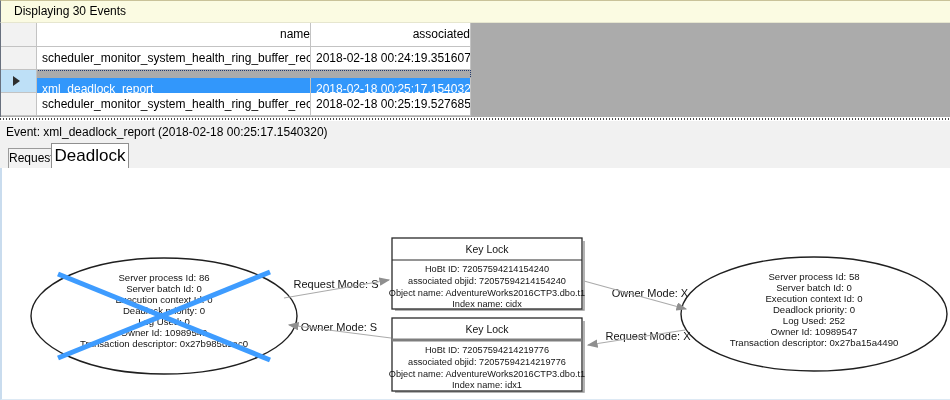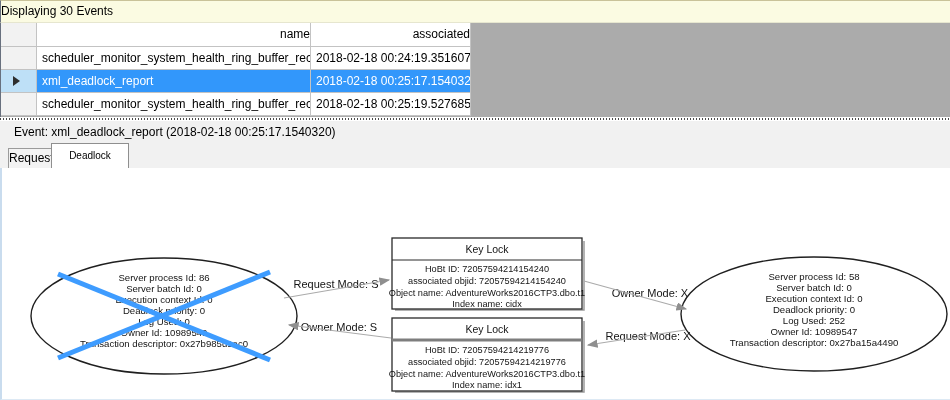--- a/index.html
+++ b/index.html
@@ -4,70 +4,70 @@
 <style>
   * { margin:0; padding:0; box-sizing:border-box; }
   html,body { width:950px; height:400px; overflow:hidden; background:#fff; }
   body { font-family:"Liberation Sans", sans-serif; color:#000; }
   .app { position:relative; width:950px; height:400px; background:#fff; font-size:12px; }
 
   
   .events-header{
     position:absolute; left:0; top:0; width:950px; height:23px;
     background:#FBFBE2; border-top:1px solid #C9C299; border-left:1px solid #68707E;
-    border-bottom:1px solid #E6E6CF; line-height:21px; padding-left:0;
+    border-bottom:1px solid #E6E6CF; line-height:21px; padding-left:13px;
   }
 
   
   .table-region{
     position:absolute; left:0; top:23px; width:950px; height:94px;
     background:#ABABAB; border-left:1px solid #68707E;
   }
   .cell{
     position:absolute; background:#fff; line-height:22px; padding-left:5px;
     border-right:1px solid #C3C3C3; border-bottom:1px solid #C3C3C3;
     white-space:nowrap; overflow:hidden;
   }
   .hdr-row .cell{ height:24px; line-height:23px;text-align:right; }
   .c-sel{ left:0; width:36px; background:#F2F2F2; }
   .c-name{ left:36px; width:274px; }
   .c-ts{ left:310px; width:160px; }
   .grid-row{ position:absolute; left:0; width:470px; height:23px; }
   .grid-row .cell{ height:23px; }
-  .row-selected .c-name, .row-selected .c-ts{ background:#3297FB; color:#fff; }
+  .row-selected .c-name, .row-selected .c-ts{ background:#3297FB; color:#fff;margin-top:8px; }
   .row-selected .c-sel{ background:#BEE0F7; }
   .row-selected{ outline:1px dotted #223A6E; outline-offset:-1px; }
   .row-marker{
     position:absolute; left:12px; top:6px; width:0; height:0;
     border-left:7px solid #2E2E2E; border-top:5px solid transparent; border-bottom:5px solid transparent;
   }
 
   
   .splitter{
     position:absolute; left:0; top:117px; width:950px; height:4px; background:#fff;
     background-image:repeating-linear-gradient(90deg,#4A4A4A 0 1px,#fff 1px 3px);
     background-size:100% 2px; background-position:0 1px; background-repeat:no-repeat;
   }
 
   
   .event-bar{
     position:absolute; left:0; top:121px; width:950px; height:22px;
-    background:#F1F1F1; line-height:22px; padding-left:14px;
+    background:#F1F1F1; line-height:22px; padding-left:6px;
   }
 
   
   .tabstrip{ position:absolute; left:0; top:143px; width:950px; height:25px; background:#F1F1F1; }
   .tab{ position:absolute; text-align:center; cursor:default; }
   .tab-details{
     left:8px; top:5px; height:20px; width:44px; line-height:19px;
     background:#F3F3F3; border:1px solid #9B9B9B; border-bottom:none;
   }
   .tab-deadlock{
     left:51px; top:0; height:25px; width:78px; line-height:24px;
-    background:#fff; border:1px solid #8F8F8F; border-bottom:none; z-index:2; font-size:10px;
+    background:#fff; border:1px solid #8F8F8F; border-bottom:none; z-index:2; font-size:17px;
   }
 
   
   .content{
     position:absolute; left:0; top:168px; width:950px; height:232px;
     background:#fff; border-left:2px solid #C9DCEE; border-bottom:1px solid #DDE9F4;
   }
   svg text{ font-family:"Liberation Sans", sans-serif; fill:#141414; }
   .node-lines text{ font-size:9.6px; }
   .box-lines text{ font-size:9.2px; }

